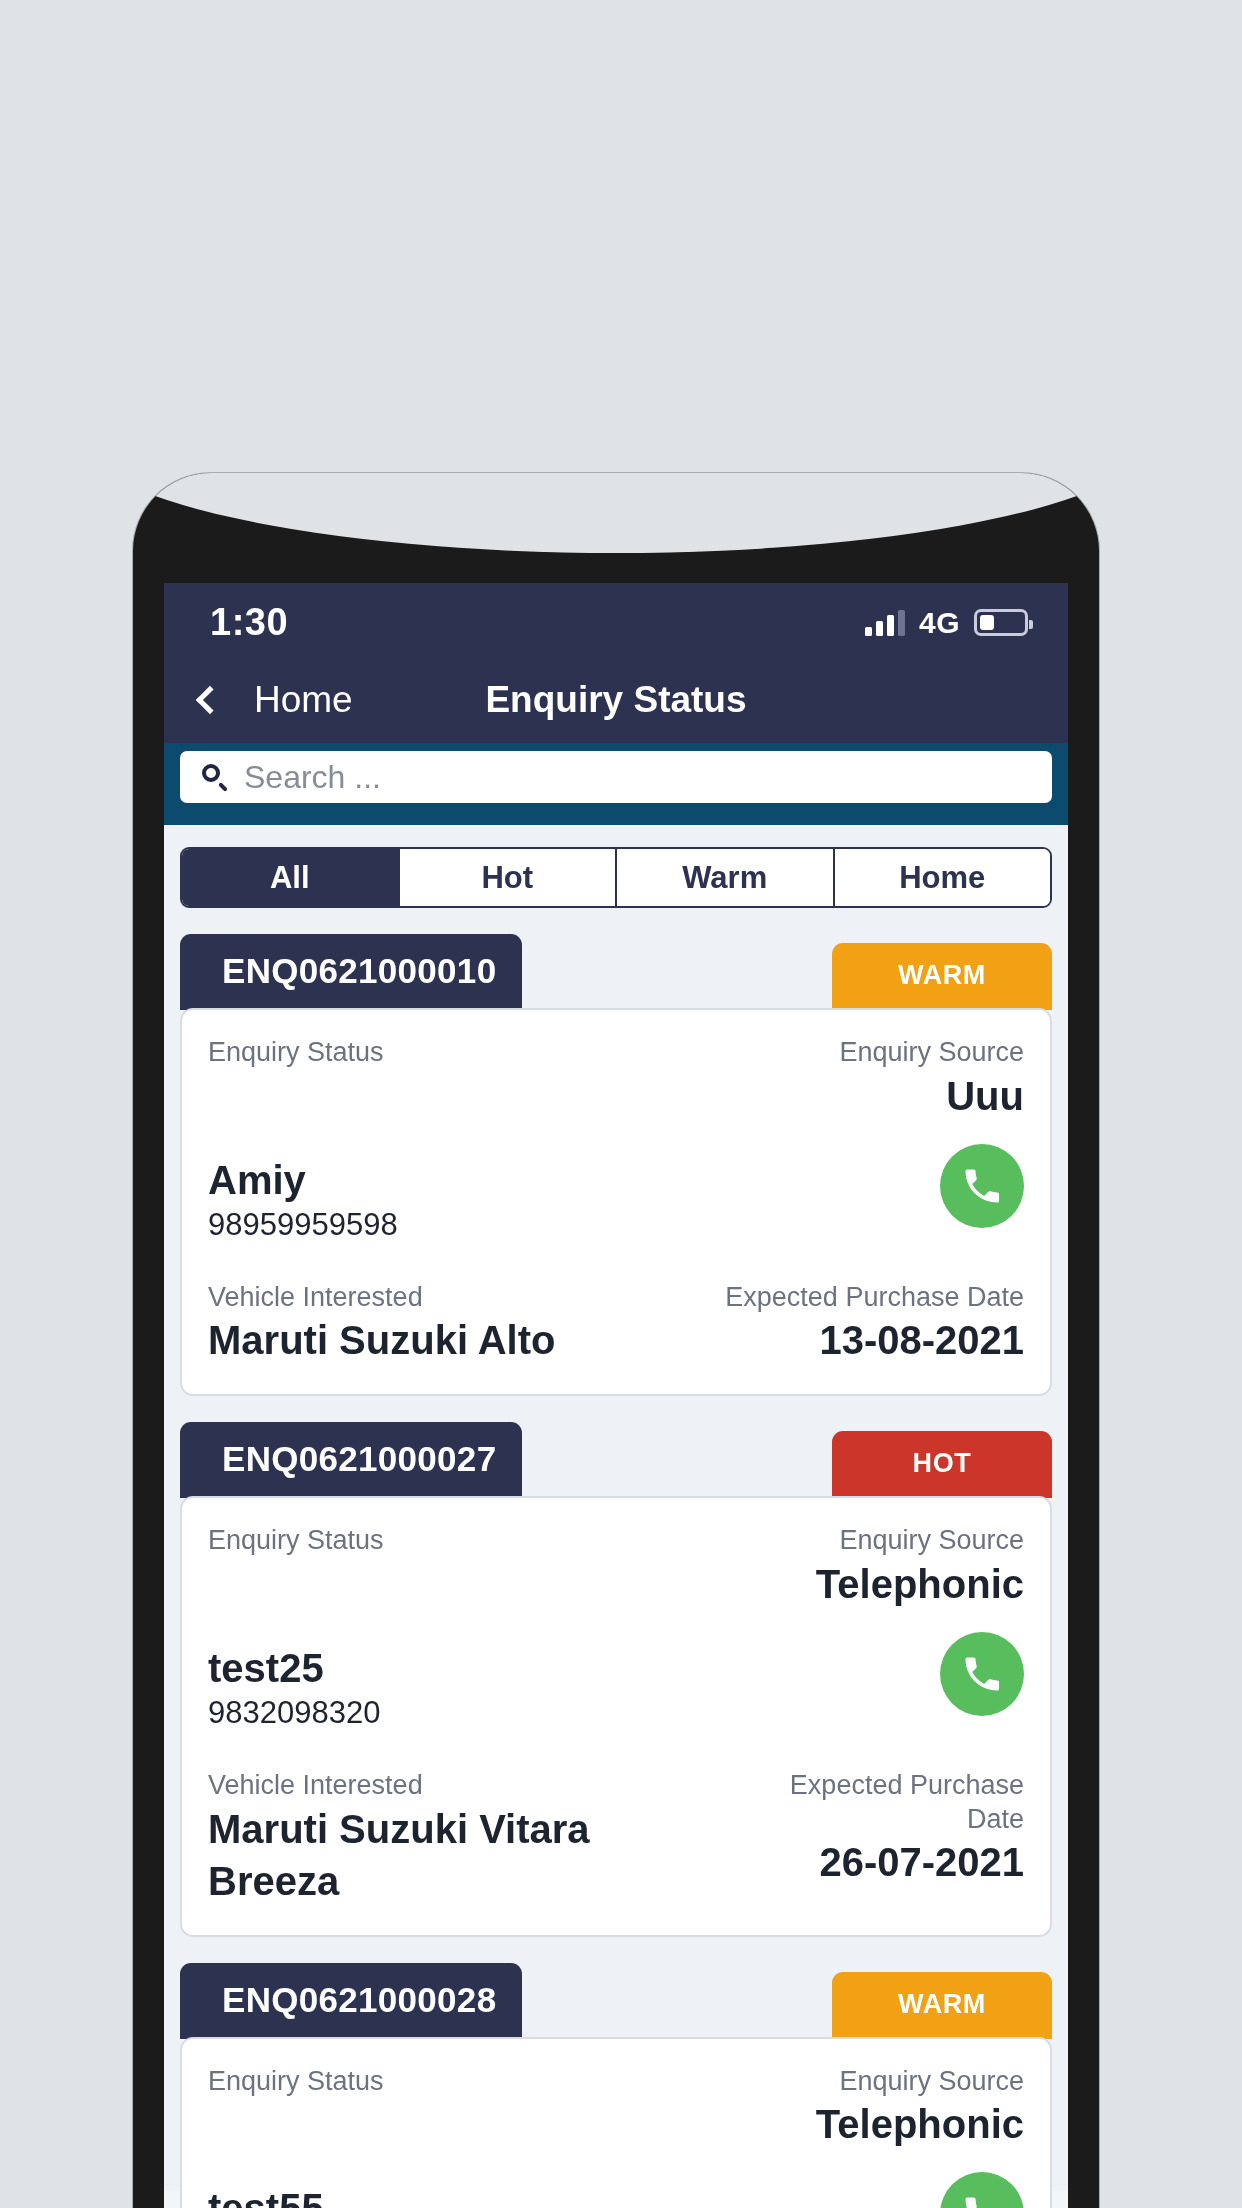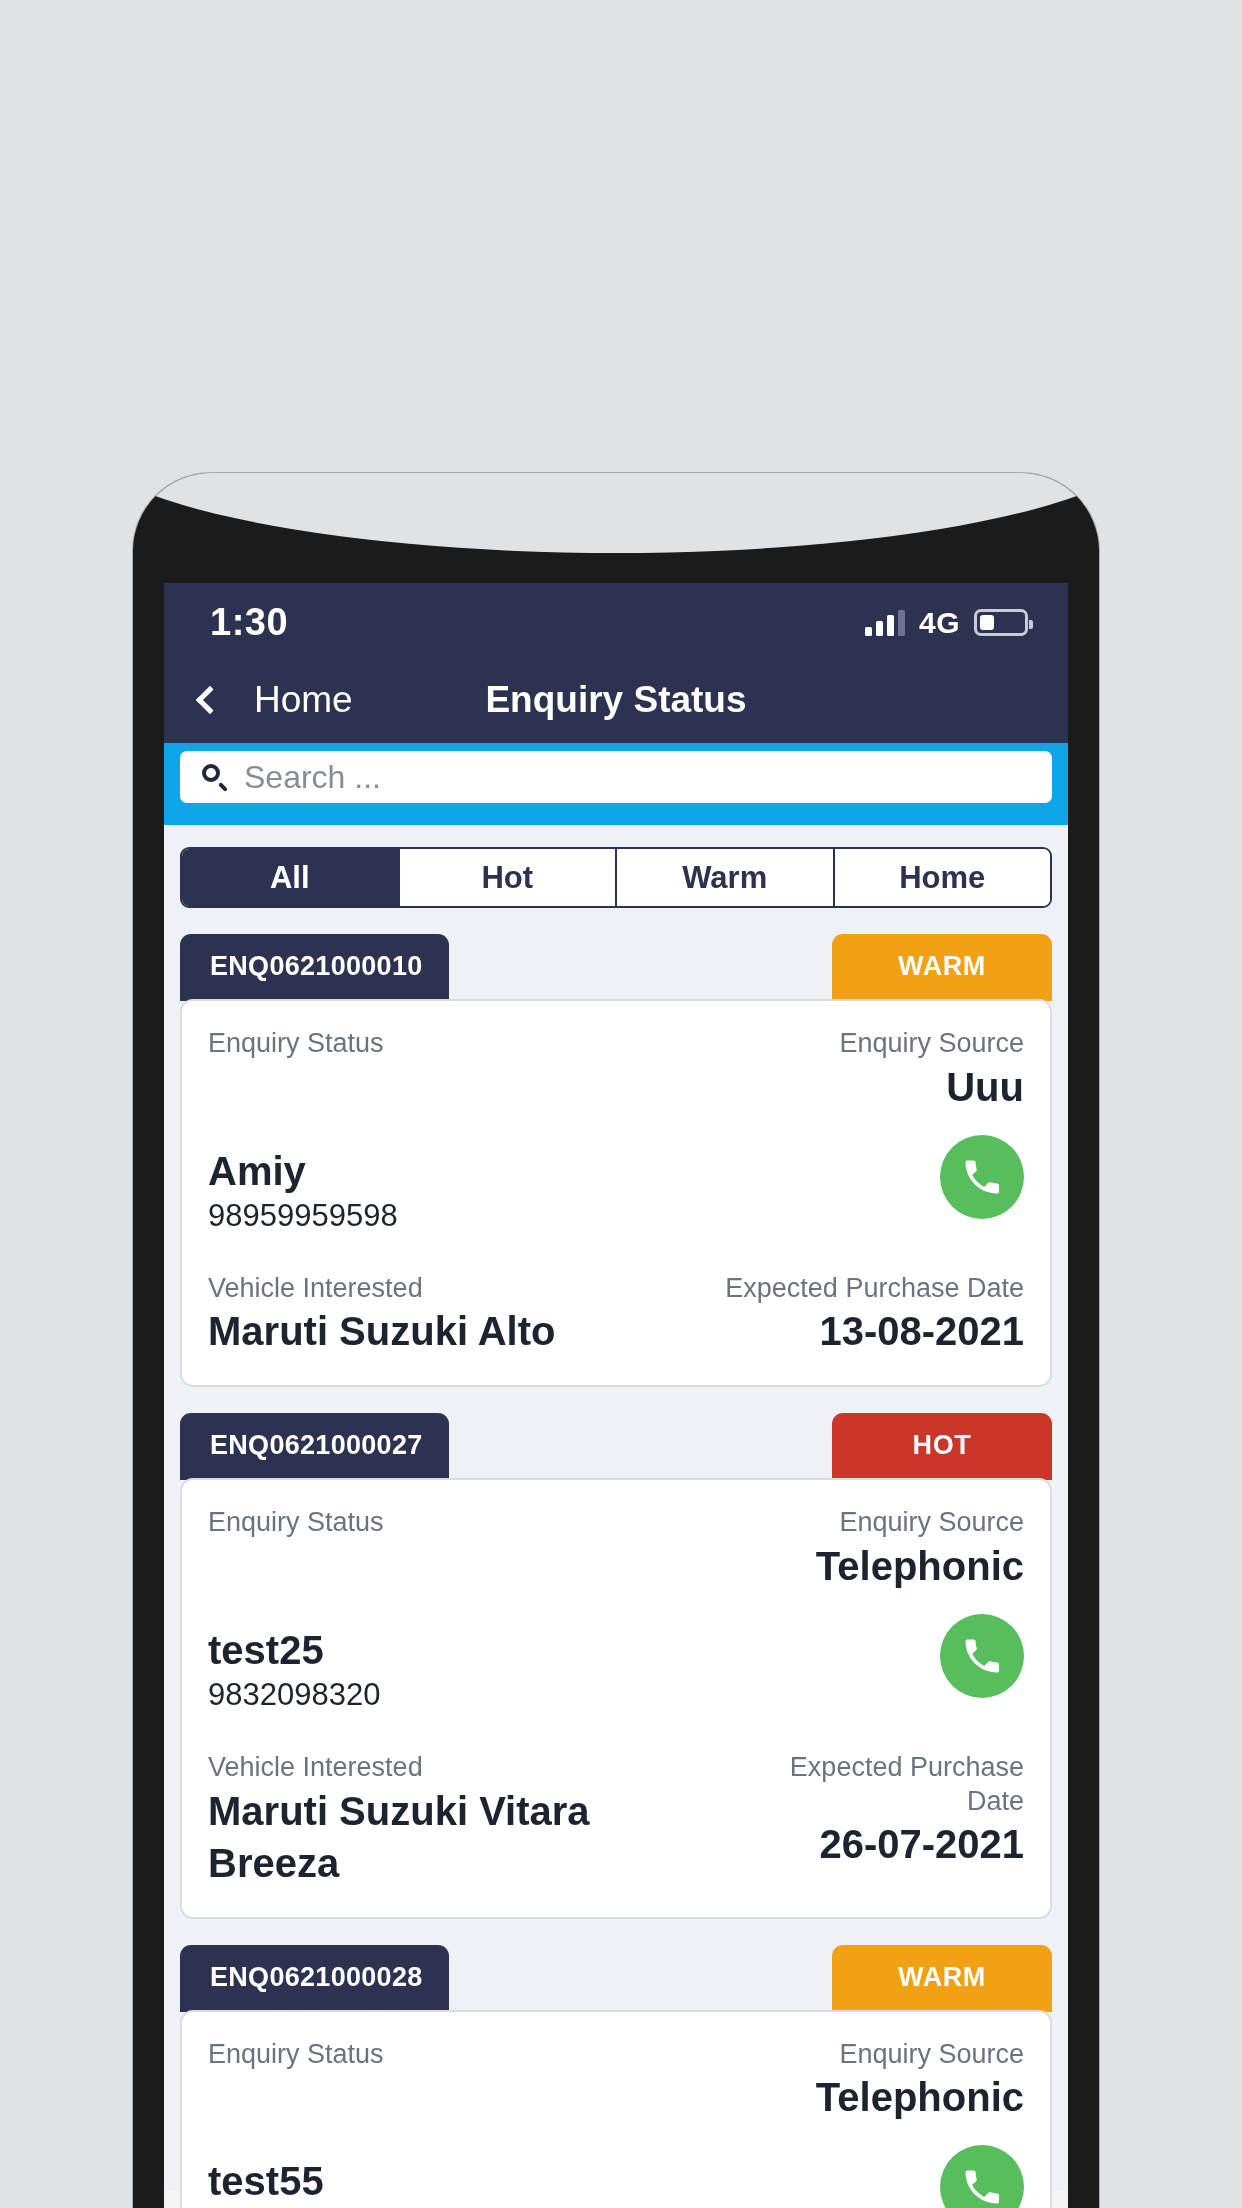--- a/index.html
+++ b/index.html
@@ -160,21 +160,21 @@
     position: absolute;
     left: 0; right: 0;
     text-align: center;
     font-size: 37px;
     font-weight: bold;
     color: #ffffff;
   }
 
   
   #search-wrap {
-    background: #0ea5e9;
+    background: #0c4a6e;
     padding: 8px 16px 22px 16px;
   }
   #search-box {
     background: #ffffff;
     border-radius: 7px;
     height: 52px;
     display: flex;
     align-items: center;
     gap: 16px;
     padding: 0 22px;
@@ -253,23 +253,23 @@
   .card-tabs {
     display: flex;
     justify-content: space-between;
     align-items: flex-end;
     position: relative;
     z-index: 1;
   }
   .card-id {
     background: #2d3251;
     color: #ffffff;
-    font-size: 27px;
-    font-weight: bold;
-    padding: 17px 26px 19px 30px;
+    font-size: 35px;
+    font-weight: bold;
+    padding: 17px 26px 19px 42px;
     border-radius: 11px 11px 0 0;
     letter-spacing: 0.3px;
   }
   .card-temp {
     color: #ffffff;
     font-size: 27px;
     font-weight: bold;
     padding: 17px 26px 19px 26px;
     border-radius: 11px 11px 0 0;
     min-width: 220px;

